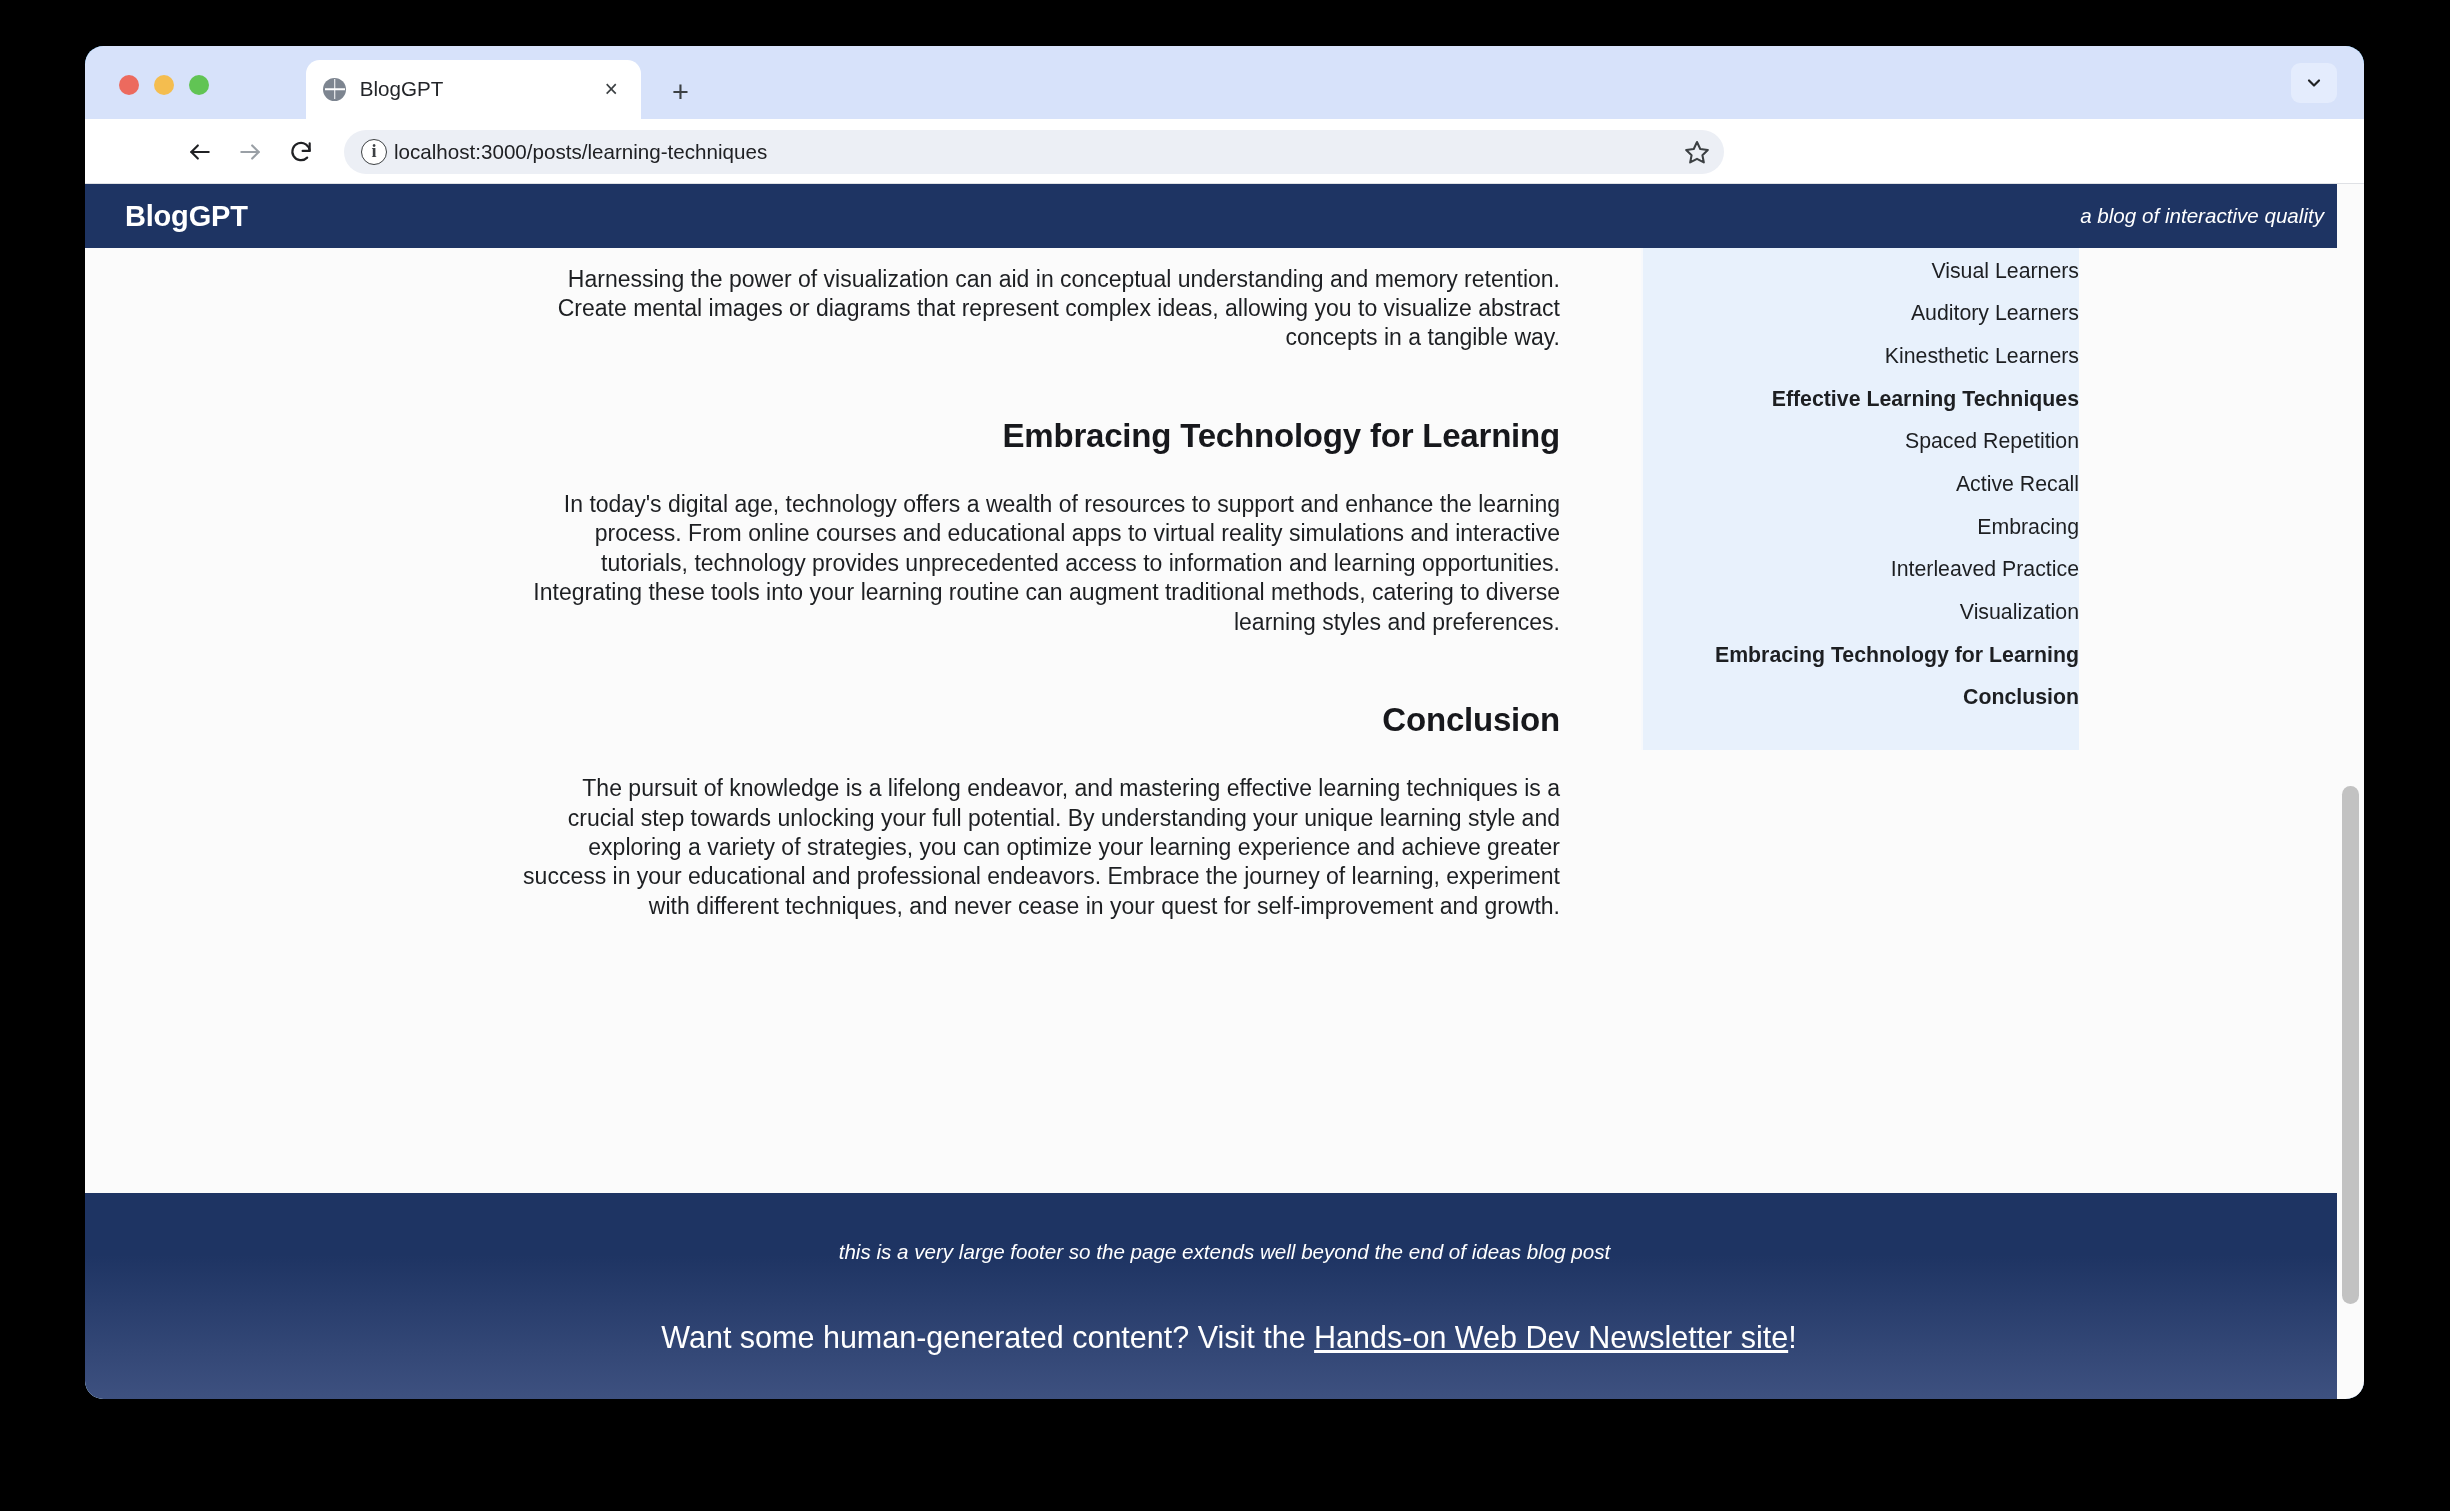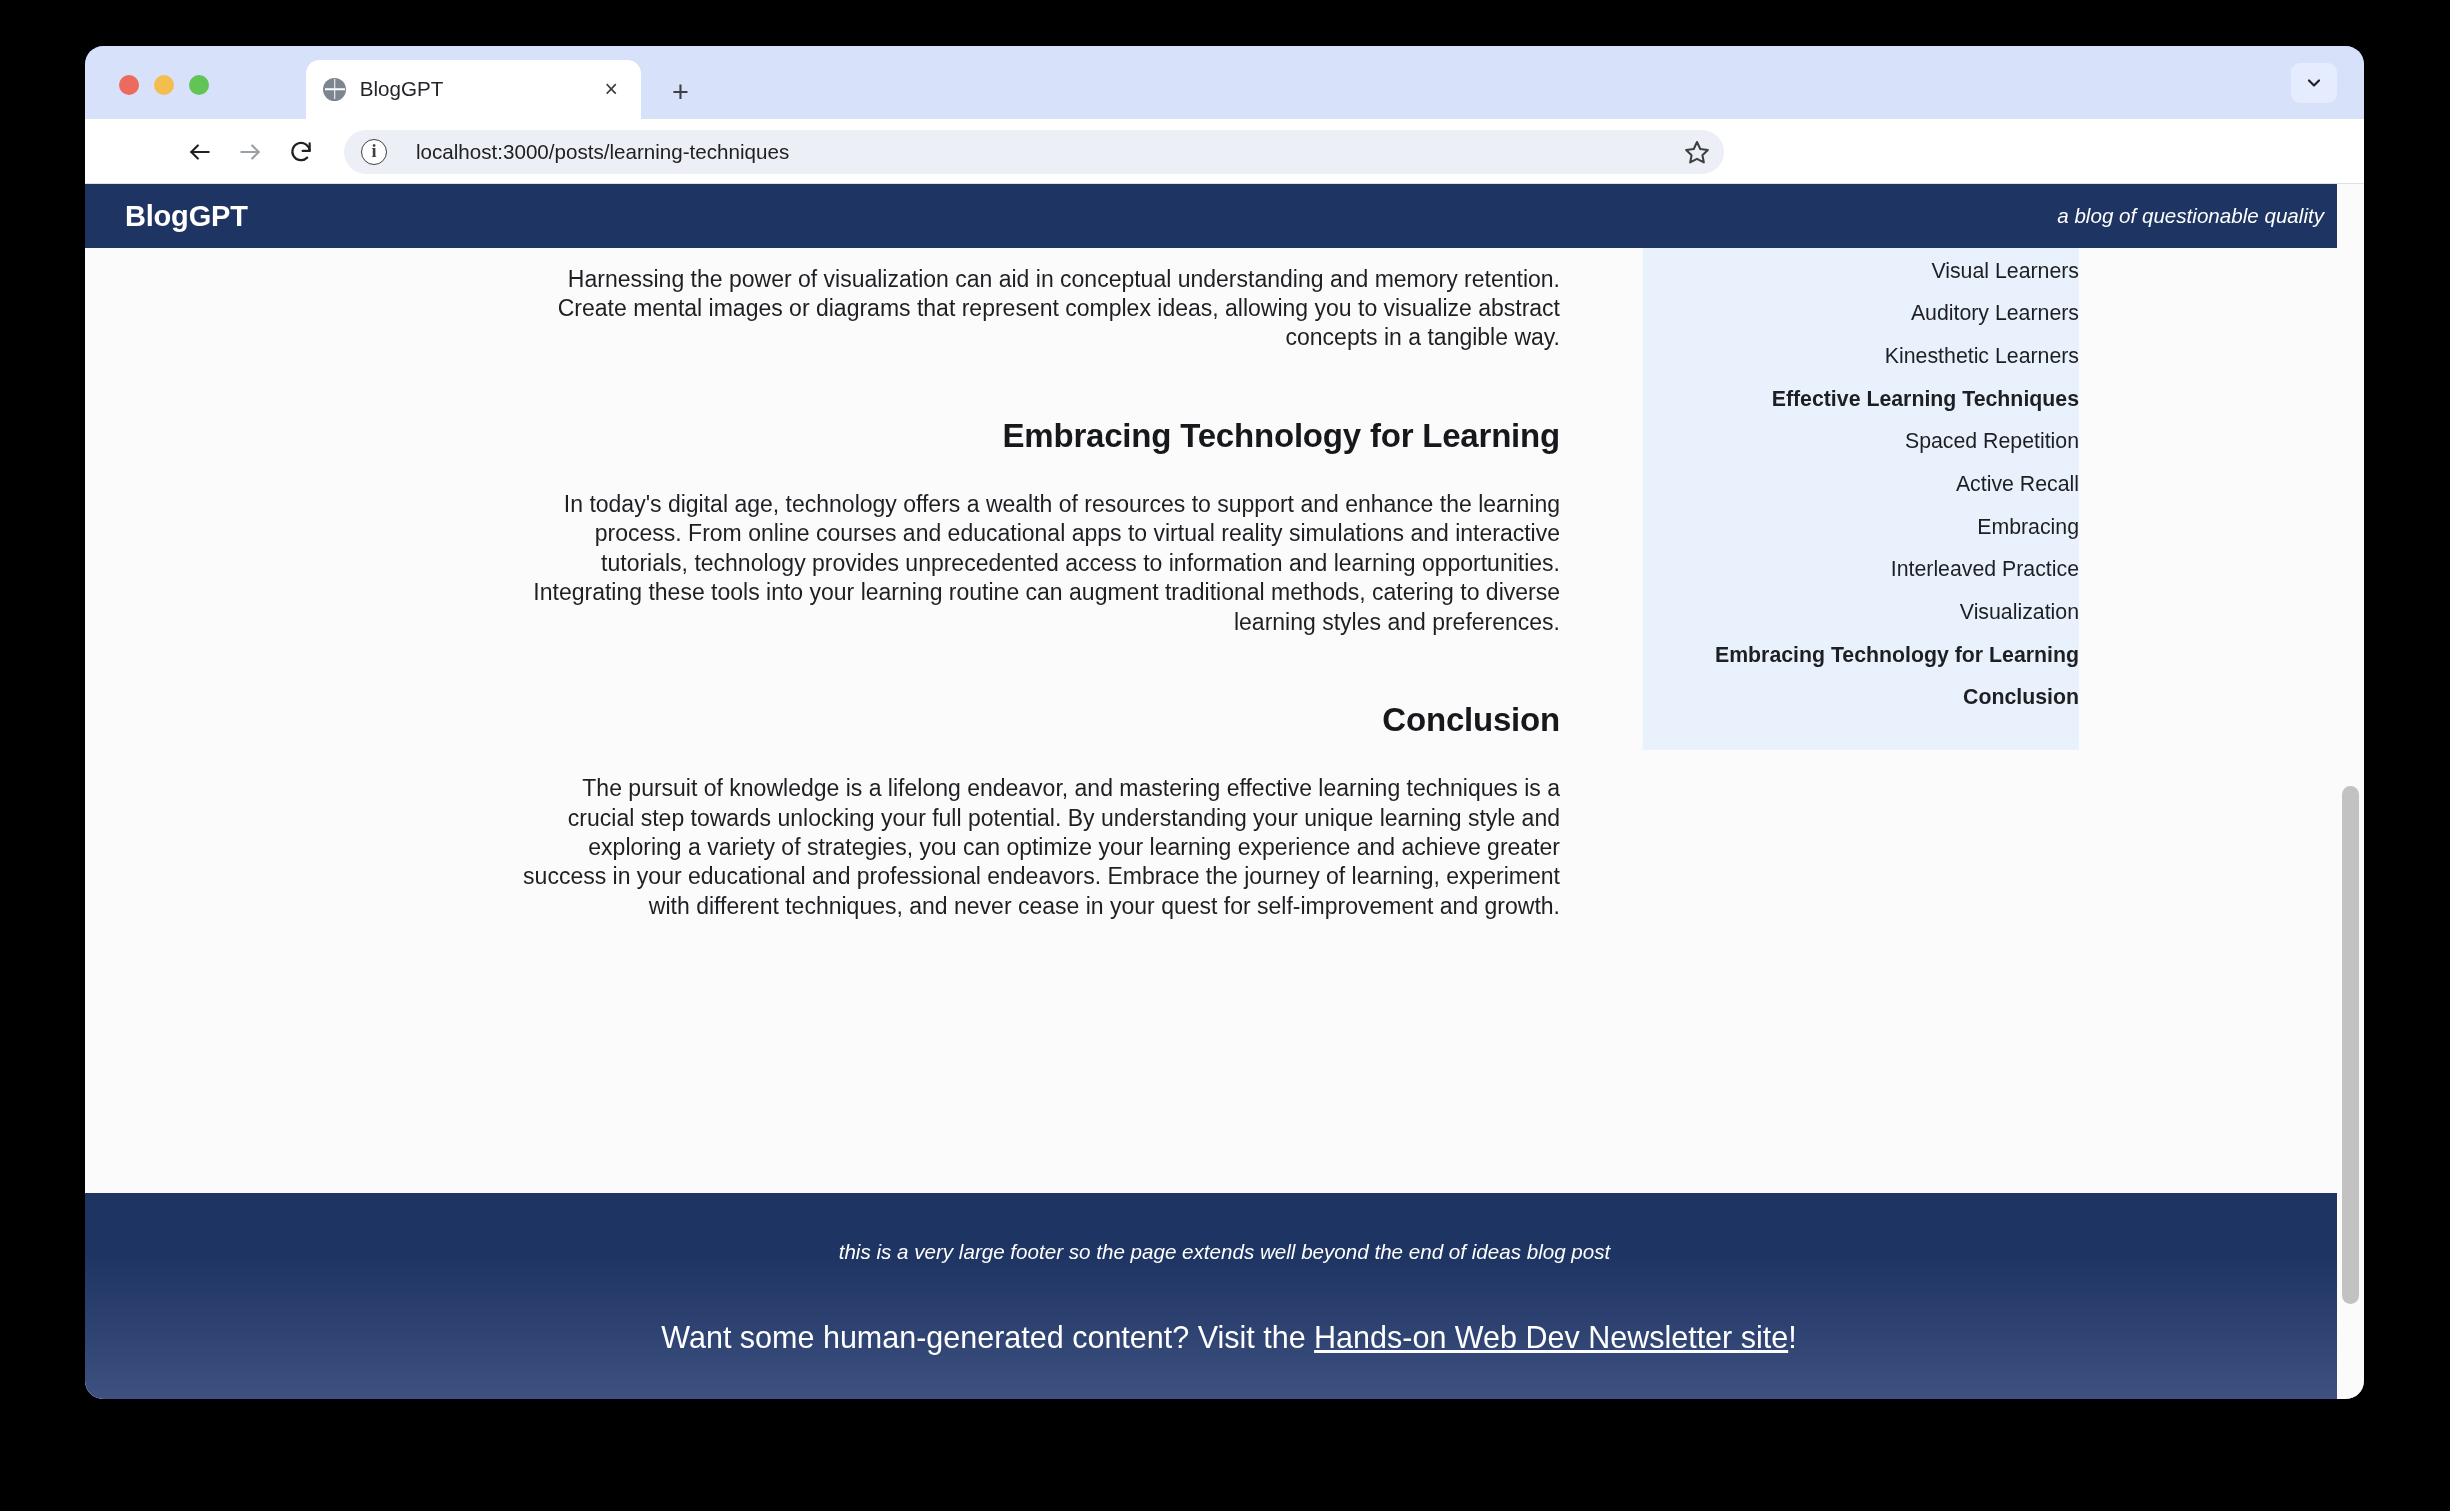--- a/index.html
+++ b/index.html
@@ -160,21 +160,21 @@
     border-radius: 50%;
     border: 1.9px solid #3c4043;
     box-sizing: border-box;
     display: flex; align-items: center; justify-content: center;
     font-size: 18.3px; font-weight: bold; color: #3c4043;
     font-family: "Liberation Serif", serif;
     background: #ffffff;
     flex: 0 0 auto;
   }
   #address-text {
-    margin-left: 29px;
+    margin-left: 7px;
     font-size: 20.6px;
     color: #202124;
     flex: 1 1 auto;
     white-space: nowrap;
     overflow: hidden;
   }
   #bookmark-star { margin-left: auto; flex: 0 0 auto; display:flex; }
 
   
   #viewport {
@@ -407,21 +407,21 @@
 
       <footer id="site-footer">
         <p id="footer-note">this is a very large footer so the page extends well beyond the end of ideas blog post</p>
         <p id="footer-cta"><span>Want some human-generated content? Visit the </span><a href="#">Hands-on Web Dev Newsletter site</a><span>!</span></p>
 
       </footer>
     </div>
 
     <header id="site-header">
       <div id="site-logo">BlogGPT</div>
-      <div id="site-tagline">a blog of questionable quality</div>
+      <div id="site-tagline">a blog of interactive quality</div>
     </header>
 
     <div id="scrollbar-track">
       <div id="scrollbar-thumb"></div>
     </div>
   </div>
 
 </div>
 
 

